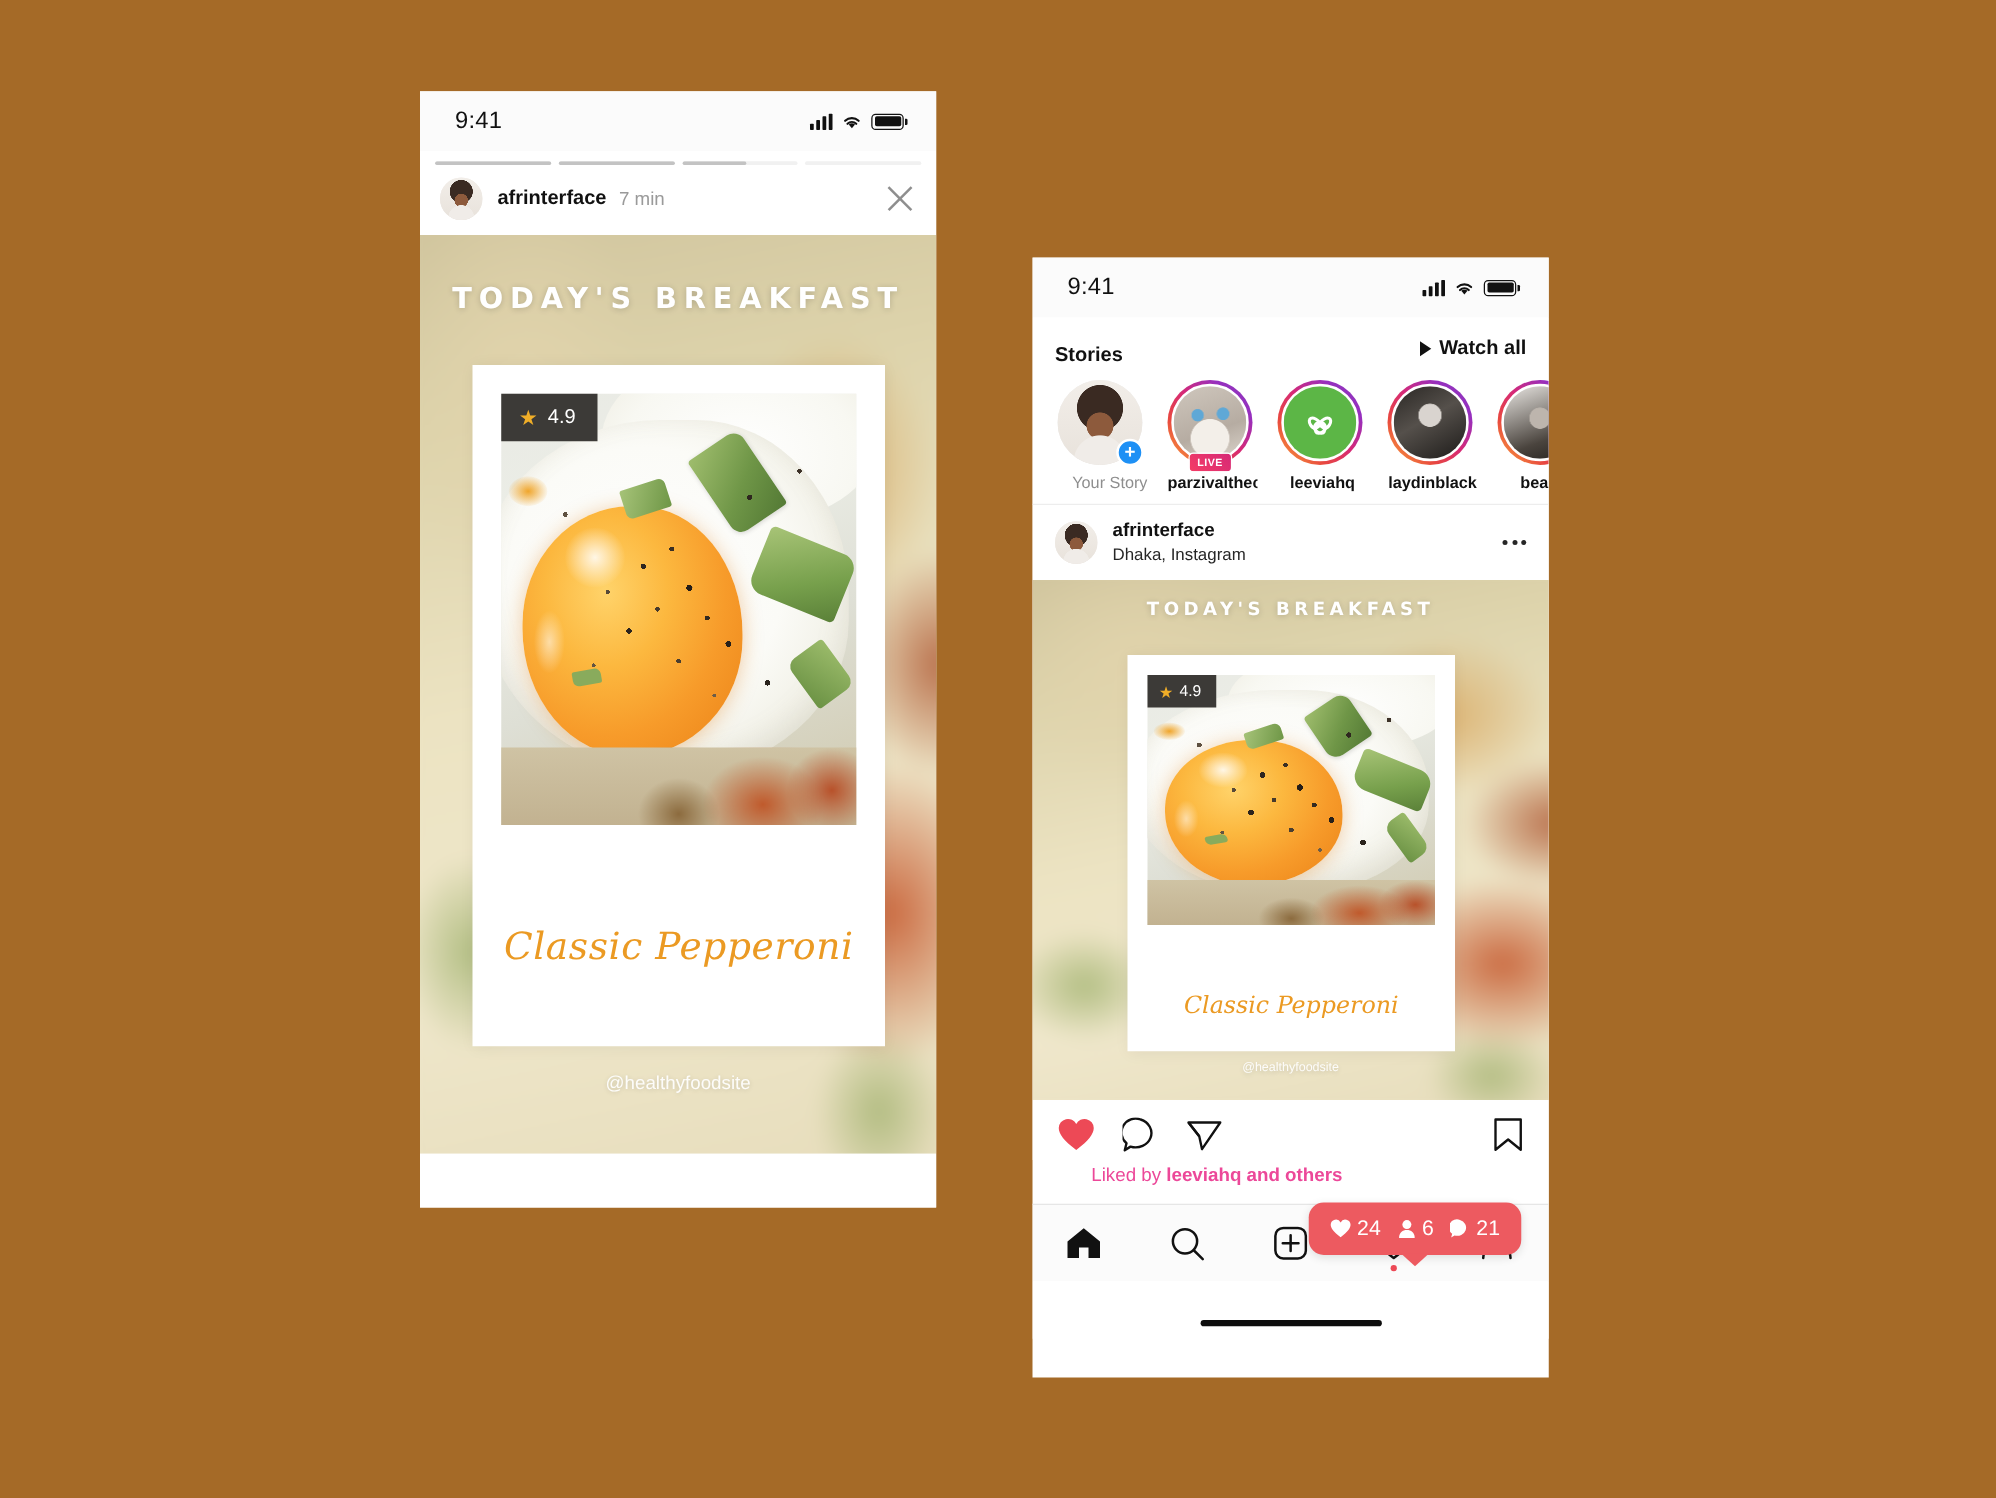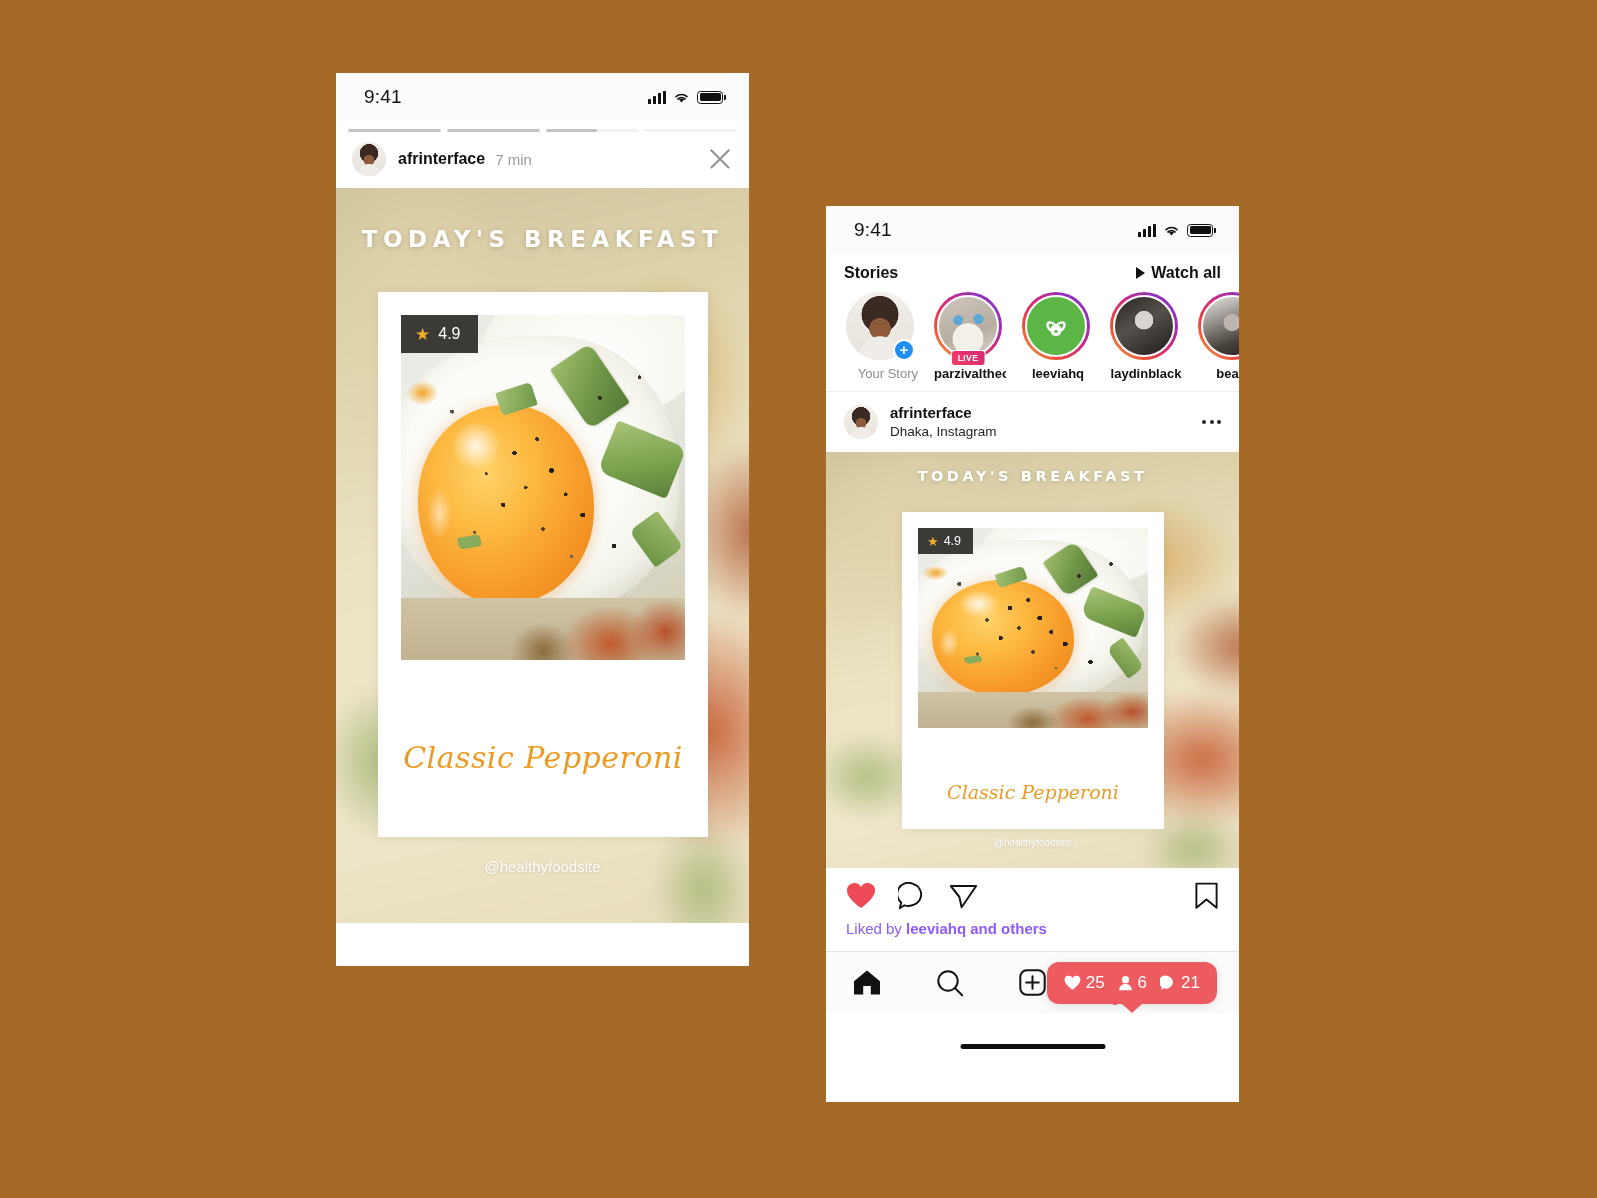--- a/index.html
+++ b/index.html
@@ -256,21 +256,21 @@
   .dot-red {
     position:absolute; right:-2px; top:-2px; width:9px;height:9px;
     background:#ed4956; border-radius:50%;
   }
 
   .stories-sect { background:#fff; padding: 10px 0 0 0; }
   .stories-head {
     display:flex; align-items:center; justify-content:space-between;
     padding: 0 18px 8px 18px;
   }
-  .stories-head .t { font-size:16px; font-weight:bold; color:#111; }
+  .stories-head .t { font-size:16px; font-weight:bold; color:#111;margin-top:12px; }
   .watch-all { display:flex; align-items:center; gap:6px; font-size:16px; color:#111; font-weight:700;}
   .watch-all .tri {
     width:0;height:0;border-left:9px solid #111;
     border-top:6px solid transparent;border-bottom:6px solid transparent;
   }
   .stories-row { display:flex; gap: 16px; padding: 2px 0 10px 20px; overflow:hidden; }
   .story-item { width: 72px; flex:none; text-align:center; }
   .ring {
     width: 68px; height: 68px; border-radius: 50%;
     padding: 2.6px; position: relative;
@@ -331,21 +331,21 @@
   .post-media { position:relative; height: 416px; overflow:hidden; }
   #phone-post .card { left: 76px; top: 60px; width: 262px; height: 317px; padding: 16px; }
   #phone-post .photo-wrap { height: 200px; }
   #phone-post .story-title { top: 16px; font-size: 14.5px; letter-spacing: 3.6px; }
 
   .actions {
     display:flex; align-items:center; gap: 22px;
     padding: 14px 20px 6px 20px; background:#fff;
   }
   .actions .sp { margin-left:auto; }
-  .likedby { padding: 4px 20px 14px 20px; font-size:15px; color:#8b5cf6; background:#fff; }
+  .likedby { padding: 4px 20px 14px 20px; font-size:15px; color:#ec4899; background:#fff;margin-left:27px; }
   .likedby b { font-weight:bold; }
 
   .engagement {
     position:absolute; right: 22px; bottom: 98px; z-index: 9;
     background:#ed5a60; color:#fff; border-radius: 12px;
     display:flex; align-items:center; gap: 13px;
     padding: 11px 17px; font-size: 17px; font-weight: 500;
     box-shadow: 0 2px 8px rgba(0,0,0,.12);
   }
   .engagement span { display:flex; align-items:center; gap:5px; }
@@ -614,21 +614,21 @@
 
   <div class="likedby">
     <span>Liked by </span><b>leeviahq</b><b> and others</b>
   </div>
 
   <div class="engagement">
     <span>
       <svg width="17" height="16" viewBox="0 0 30 28">
         <path d="M15 26 C5 18.5, 1 13, 1 8.4 A7.4 7.4 0 0 1 15 5.2 A7.4 7.4 0 0 1 29 8.4 C29 13, 25 18.5, 15 26 Z" fill="#fff"></path>
       </svg>
-      <b style="font-weight:500">25</b>
+      <b style="font-weight:500">24</b>
     </span>
     <span>
       <svg width="15" height="16" viewBox="0 0 22 24">
         <circle cx="11" cy="7" r="5.4" fill="#fff"></circle>
         <path d="M1.6 23 C1.6 16.4, 6 13.4, 11 13.4 C16 13.4, 20.4 16.4, 20.4 23 Z" fill="#fff"></path>
       </svg>
       <b style="font-weight:500">6</b>
     </span>
     <span>
       <svg width="16" height="16" viewBox="0 0 24 24">

